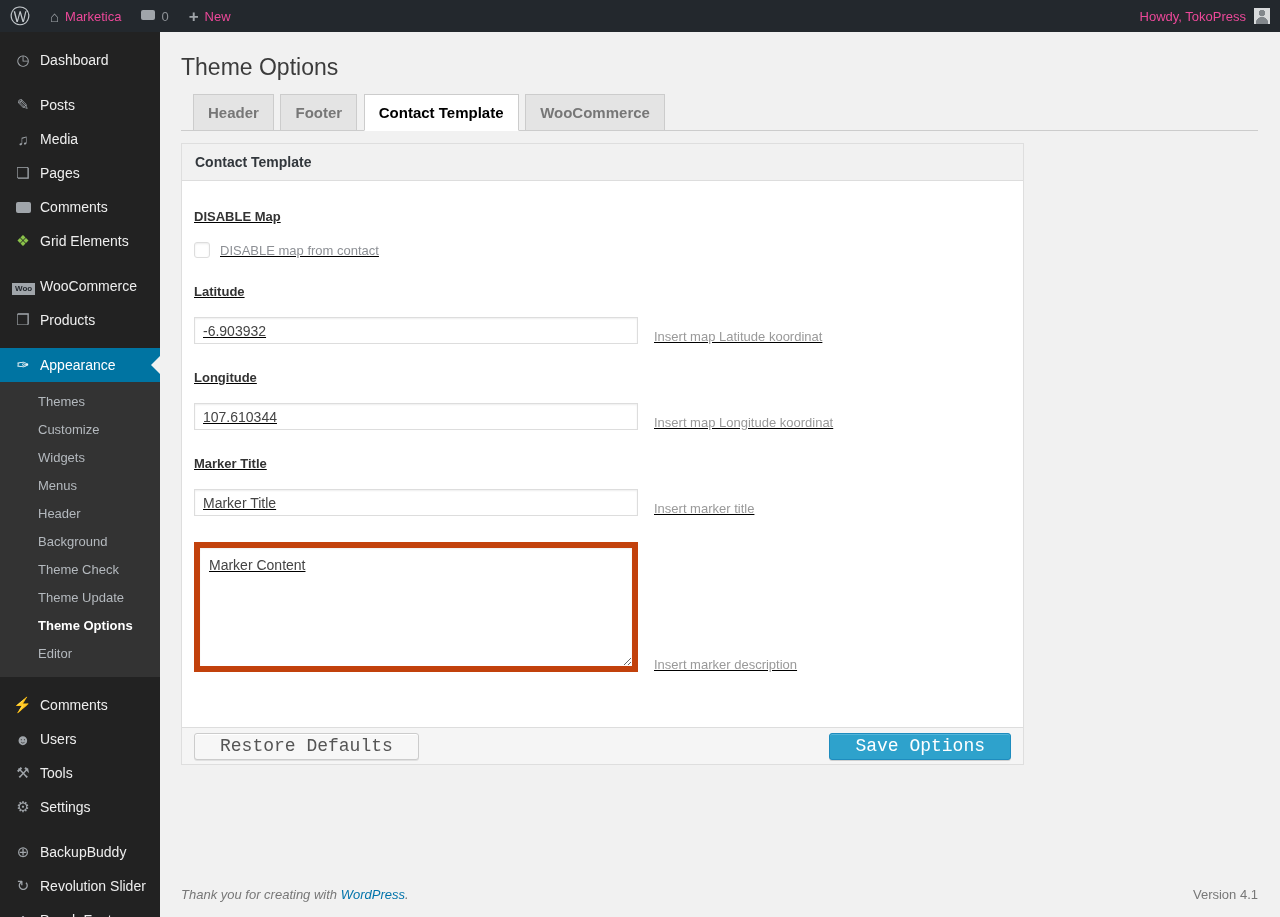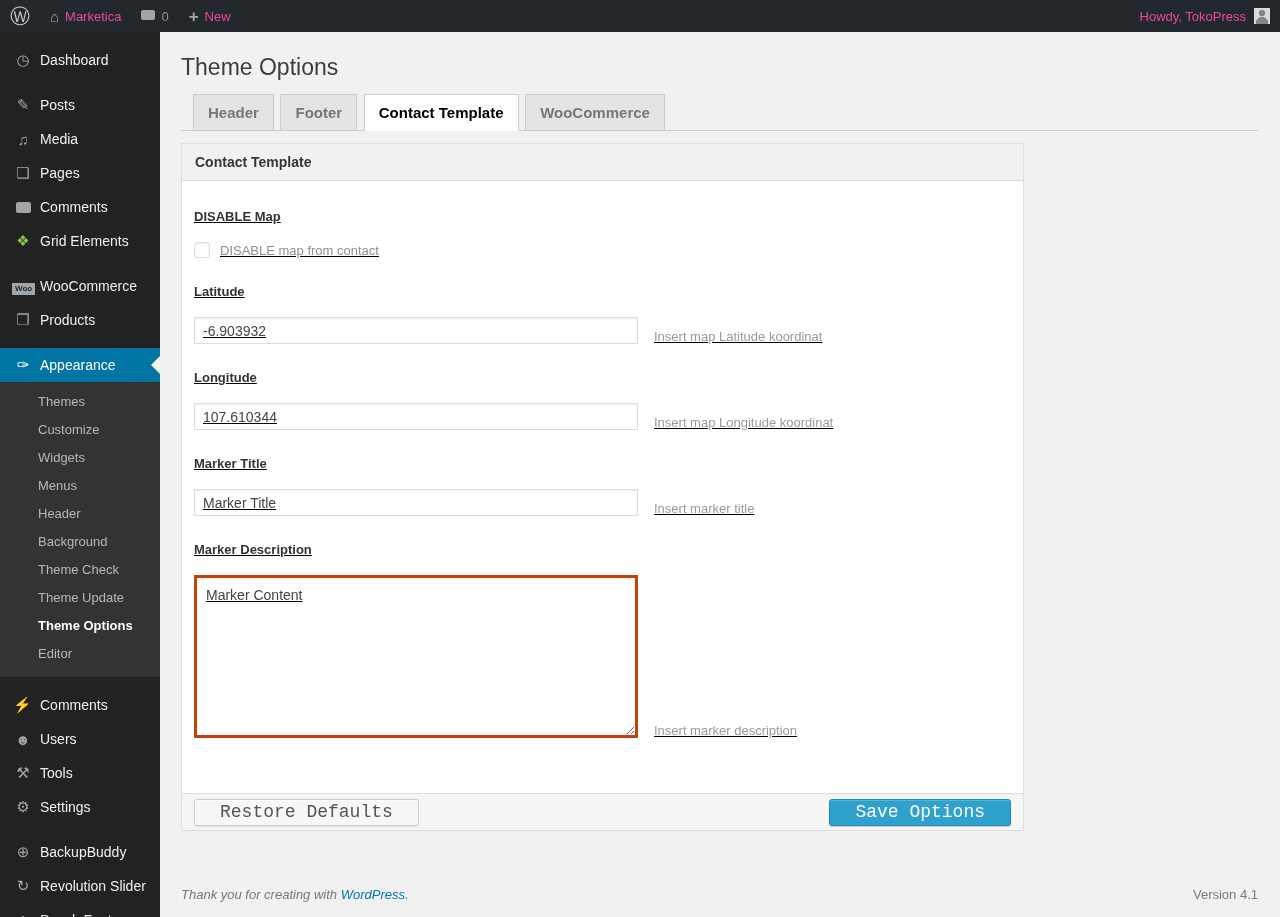--- a/index.html
+++ b/index.html
@@ -107,21 +107,21 @@
   }
   .checkbox-label { color: #8c8f94; font-size: 13px; cursor: pointer; }
 
   .input-row { display: flex; align-items: flex-end; }
   .text-input {
     width: 444px; height: 27px; border: 1px solid #ddd; background: #fff;
     padding: 3px 8px; font-size: 14px; color: #444; font-family: "Liberation Sans", sans-serif;
     box-shadow: inset 0 1px 2px rgba(0,0,0,0.07); outline: none;
   }
   .textarea {
-    width: 444px; height: 163px; border: 3px solid #c2410c; background: #fff;
+    width: 444px; height: 130px; border: 6px solid #c2410c; background: #fff;
     padding: 8px 9px; font-size: 14px; color: #444; font-family: "Liberation Sans", sans-serif;
     box-shadow: inset 0 1px 2px rgba(0,0,0,0.07); resize: both; outline: none; line-height: 1.35;
   }
   .hint { font-size: 13px; color: #999; margin-left: 16px; padding-top: 6px; }
   .hint.top { padding-top: 7px; }
 
   .panel-footer {
     background: #f5f5f5; border-top: 1px solid #ddd; height: 37px; padding: 5px 12px;
     display: flex; justify-content: space-between; align-items: center;
   }
@@ -314,21 +314,20 @@
 
       <div class="field">
         <div class="field-label">Marker Title</div>
         <div class="input-row">
           <input type="text" class="text-input" value="Marker Title" style="">
           <span class="hint">Insert marker title</span>
         </div>
       </div>
 
       <div class="field" style="margin-bottom:0;">
-        <div class="field-label">Marker Description</div>
         <div class="input-row">
           <textarea class="textarea" style="">Marker Content</textarea>
           <span class="hint top">Insert marker description</span>
         </div>
       </div>
 
     </div>
 
     <div class="panel-footer">
       <button class="btn secondary">Restore Defaults</button>

